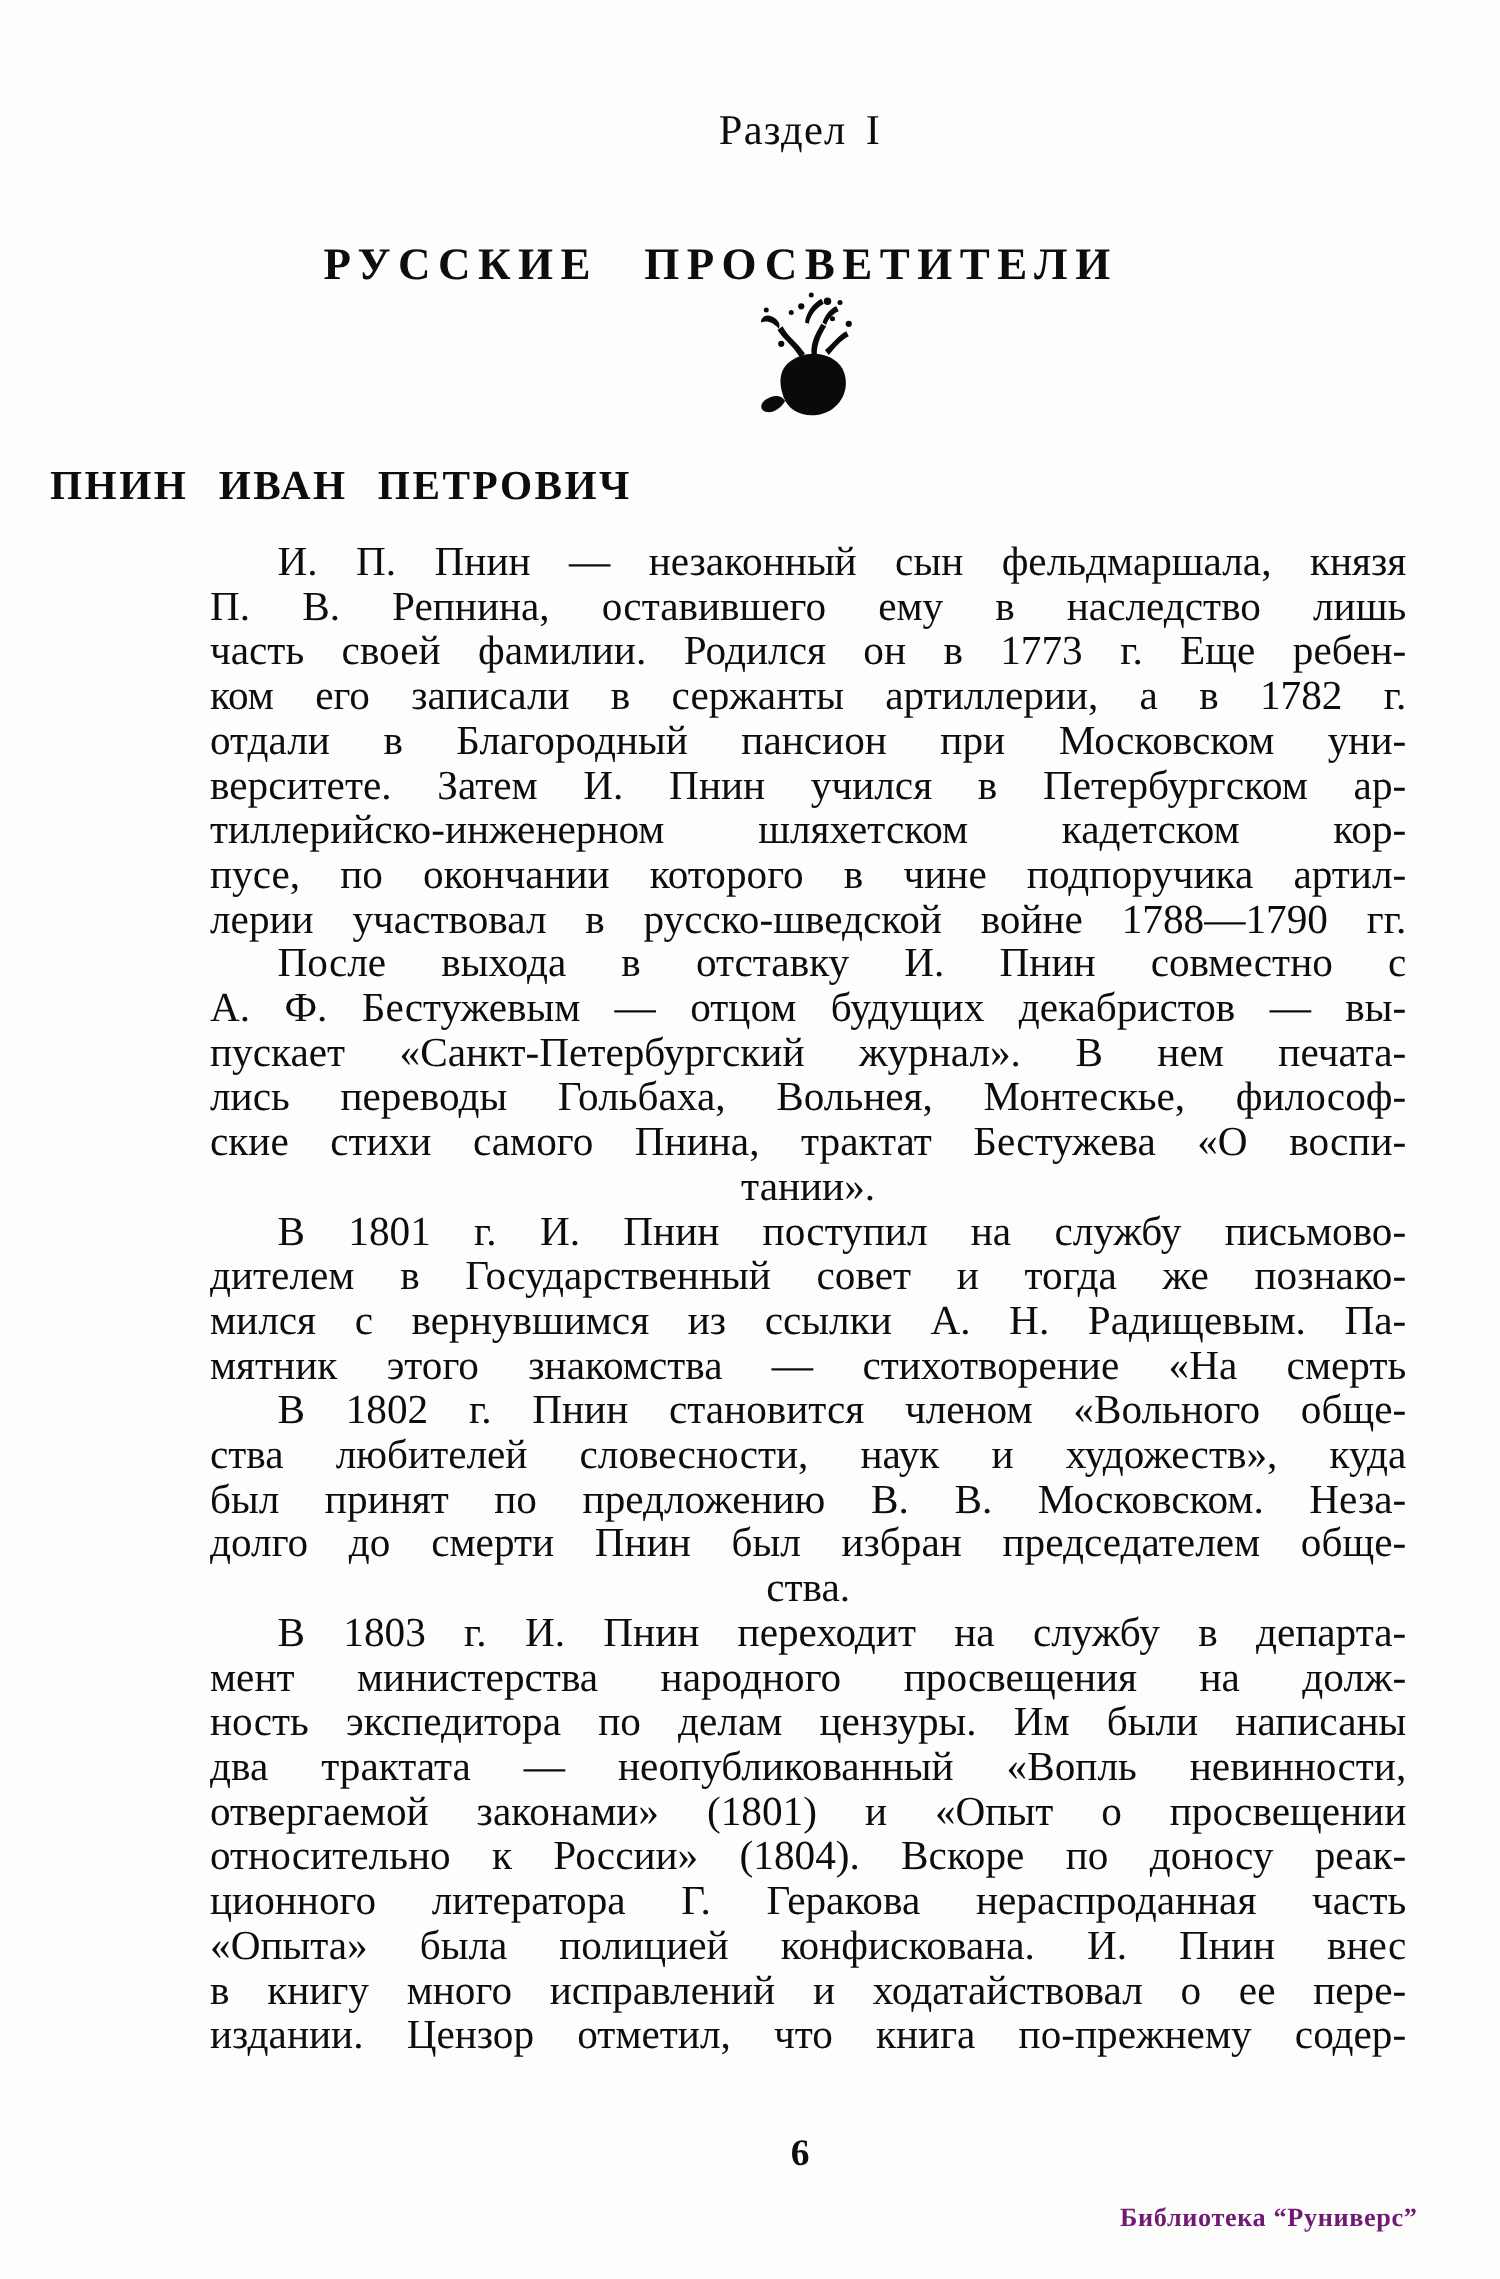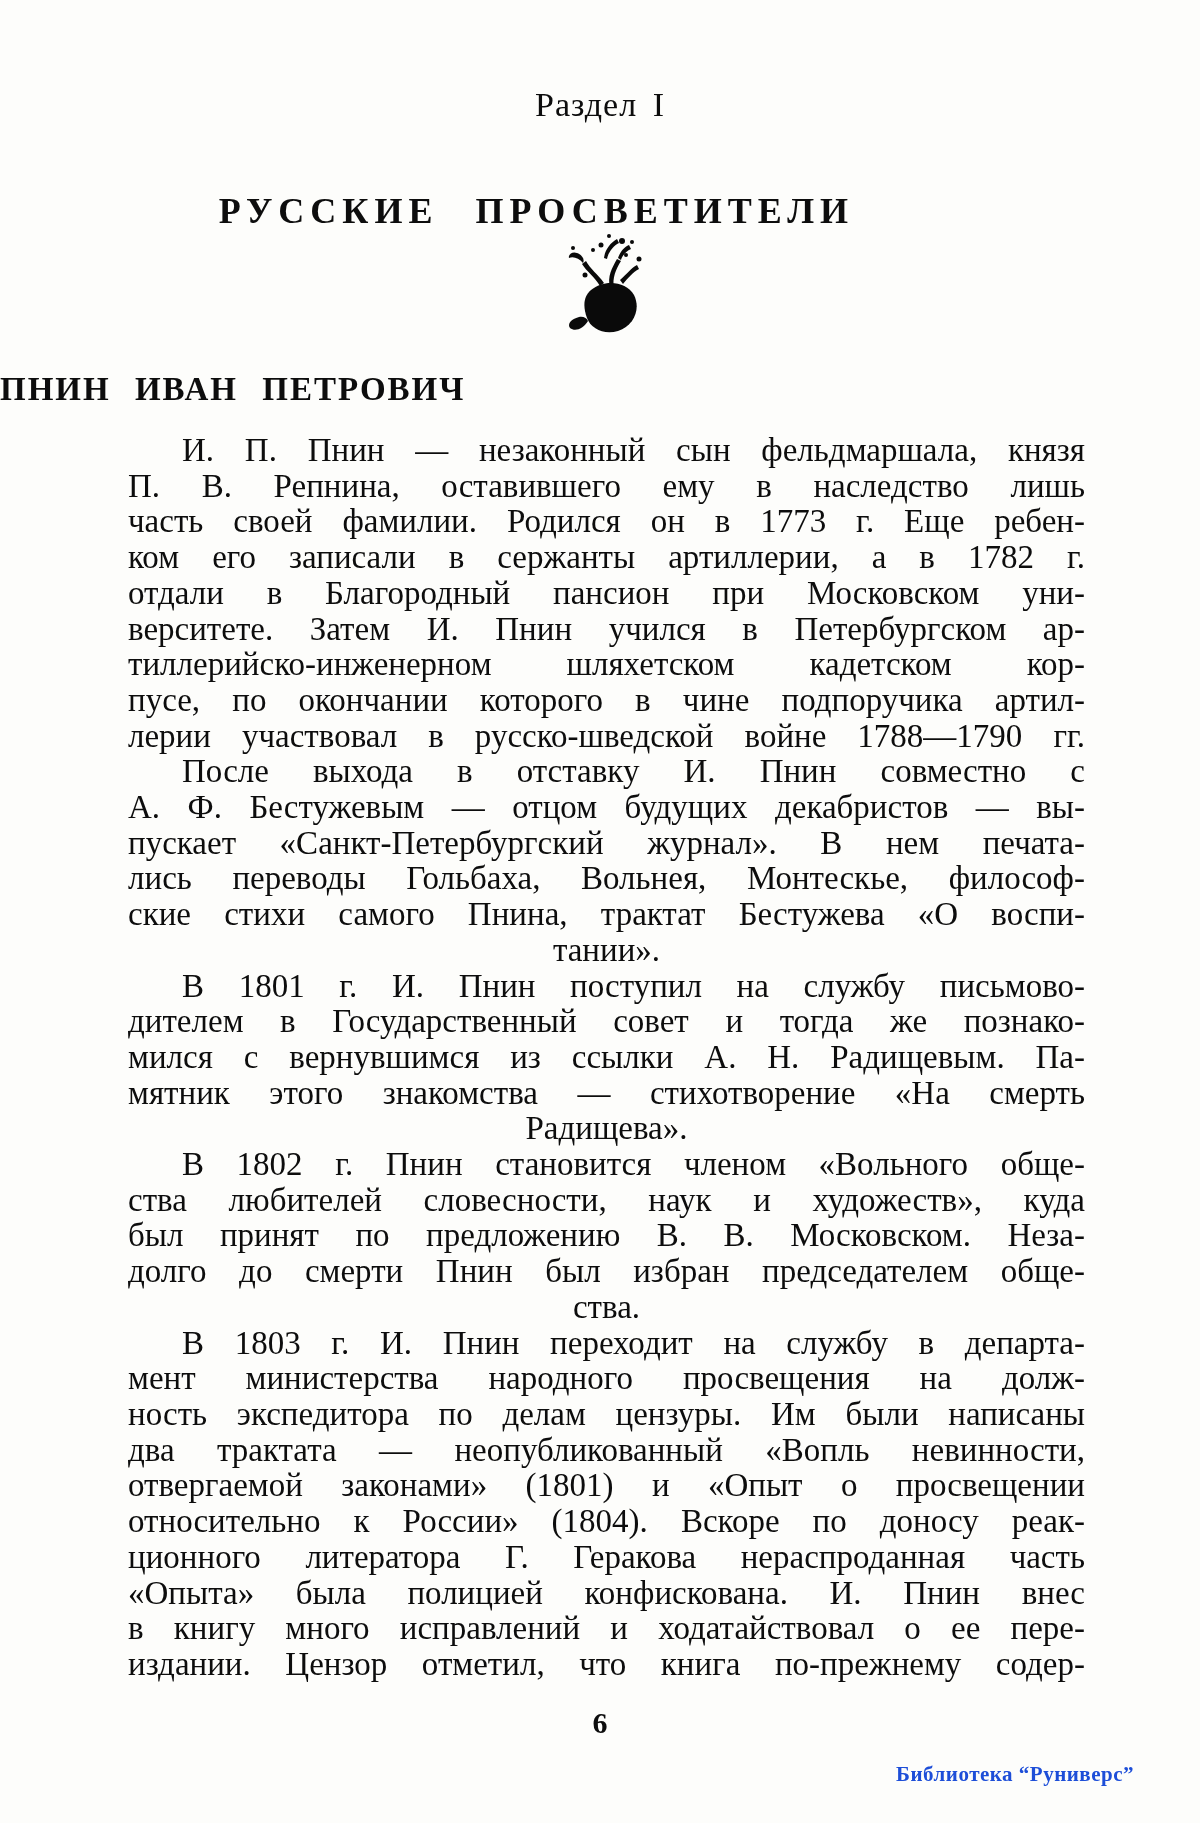--- a/index.html
+++ b/index.html
@@ -11,20 +11,21 @@
     height: 1823px;
     position: relative;
     background: #fdfdfb;
     overflow: hidden;
     font-family: "Liberation Serif", "DejaVu Serif", serif;
     color: #0d0d0d;
   }
   .page {
     position: absolute;
     inset: 0;
+    margin-left: 40px;
   }
   .section-label {
     position: absolute;
     top: 86px;
     left: 0;
     width: 1200px;
     text-align: center;
     font-size: 34px;
     font-weight: 400;
     letter-spacing: 1px;
@@ -148,35 +149,34 @@
       <div class="line indent just">После выхода в отставку И. Пнин совместно с</div>
       <div class="line just">А. Ф. Бестужевым — отцом будущих декабристов — вы-</div>
       <div class="line just">пускает «Санкт-Петербургский журнал». В нем печата-</div>
       <div class="line just">лись переводы Гольбаха, Вольнея, Монтескье, философ-</div>
       <div class="line just">ские стихи самого Пнина, трактат Бестужева «О воспи-</div>
       <div class="line">тании».</div>
       <div class="line indent just">В 1801 г. И. Пнин поступил на службу письмово-</div>
       <div class="line just">дителем в Государственный совет и тогда же познако-</div>
       <div class="line just">мился с вернувшимся из ссылки А. Н. Радищевым. Па-</div>
       <div class="line just">мятник этого знакомства — стихотворение «На смерть</div>
-      <div class="line">Радищева».</div>
       <div class="line indent just">В 1802 г. Пнин становится членом «Вольного обще-</div>
       <div class="line just">ства любителей словесности, наук и художеств», куда</div>
       <div class="line just">был принят по предложению В. В. Московском. Неза-</div>
       <div class="line just">долго до смерти Пнин был избран председателем обще-</div>
       <div class="line">ства.</div>
       <div class="line indent just">В 1803 г. И. Пнин переходит на службу в департа-</div>
       <div class="line just">мент министерства народного просвещения на долж-</div>
       <div class="line just">ность экспедитора по делам цензуры. Им были написаны</div>
       <div class="line just">два трактата — неопубликованный «Вопль невинности,</div>
       <div class="line just">отвергаемой законами» (1801) и «Опыт о просвещении</div>
       <div class="line just">относительно к России» (1804). Вскоре по доносу реак-</div>
       <div class="line just">ционного литератора Г. Геракова нераспроданная часть</div>
       <div class="line just">«Опыта» была полицией конфискована. И. Пнин внес</div>
       <div class="line just">в книгу много исправлений и ходатайствовал о ее пере-</div>
       <div class="line just">издании. Цензор отметил, что книга по-прежнему содер-</div>
     </div>
 
   <div class="page-number">6</div>
 
-  <div class="watermark" style="color: #1d4ed8;">Библиотека “Руниверс”</div>
+  <div class="watermark" style="color: #701a75;">Библиотека “Руниверс”</div>
 
 </div>
 
 </body></html>

